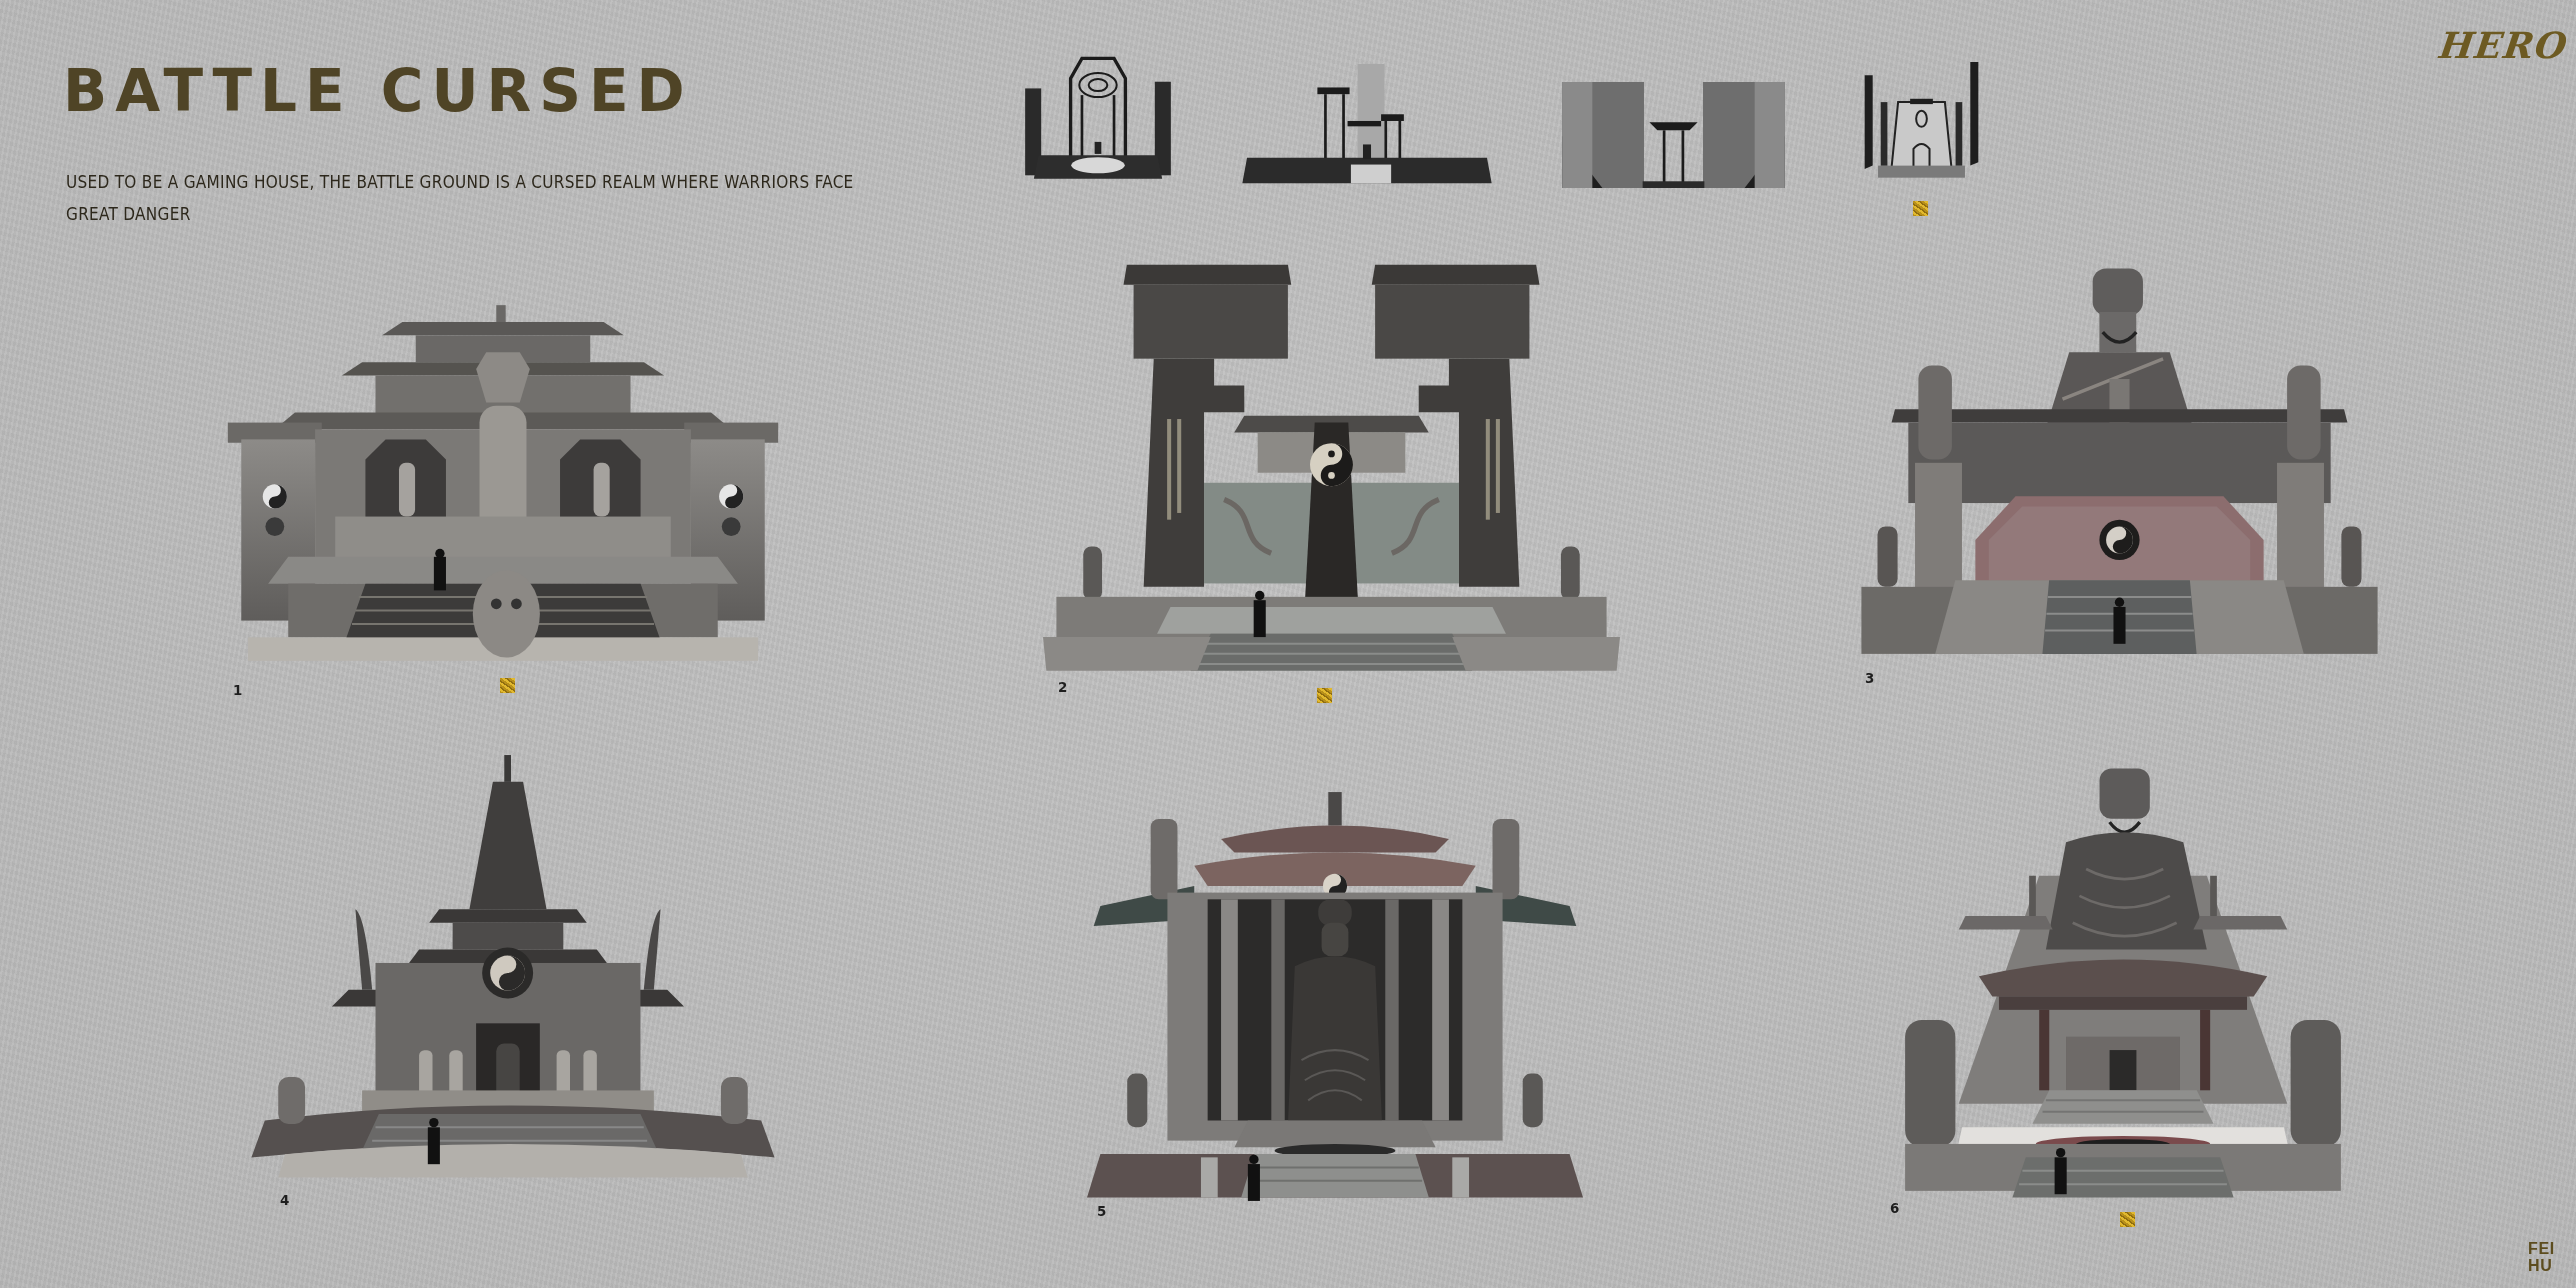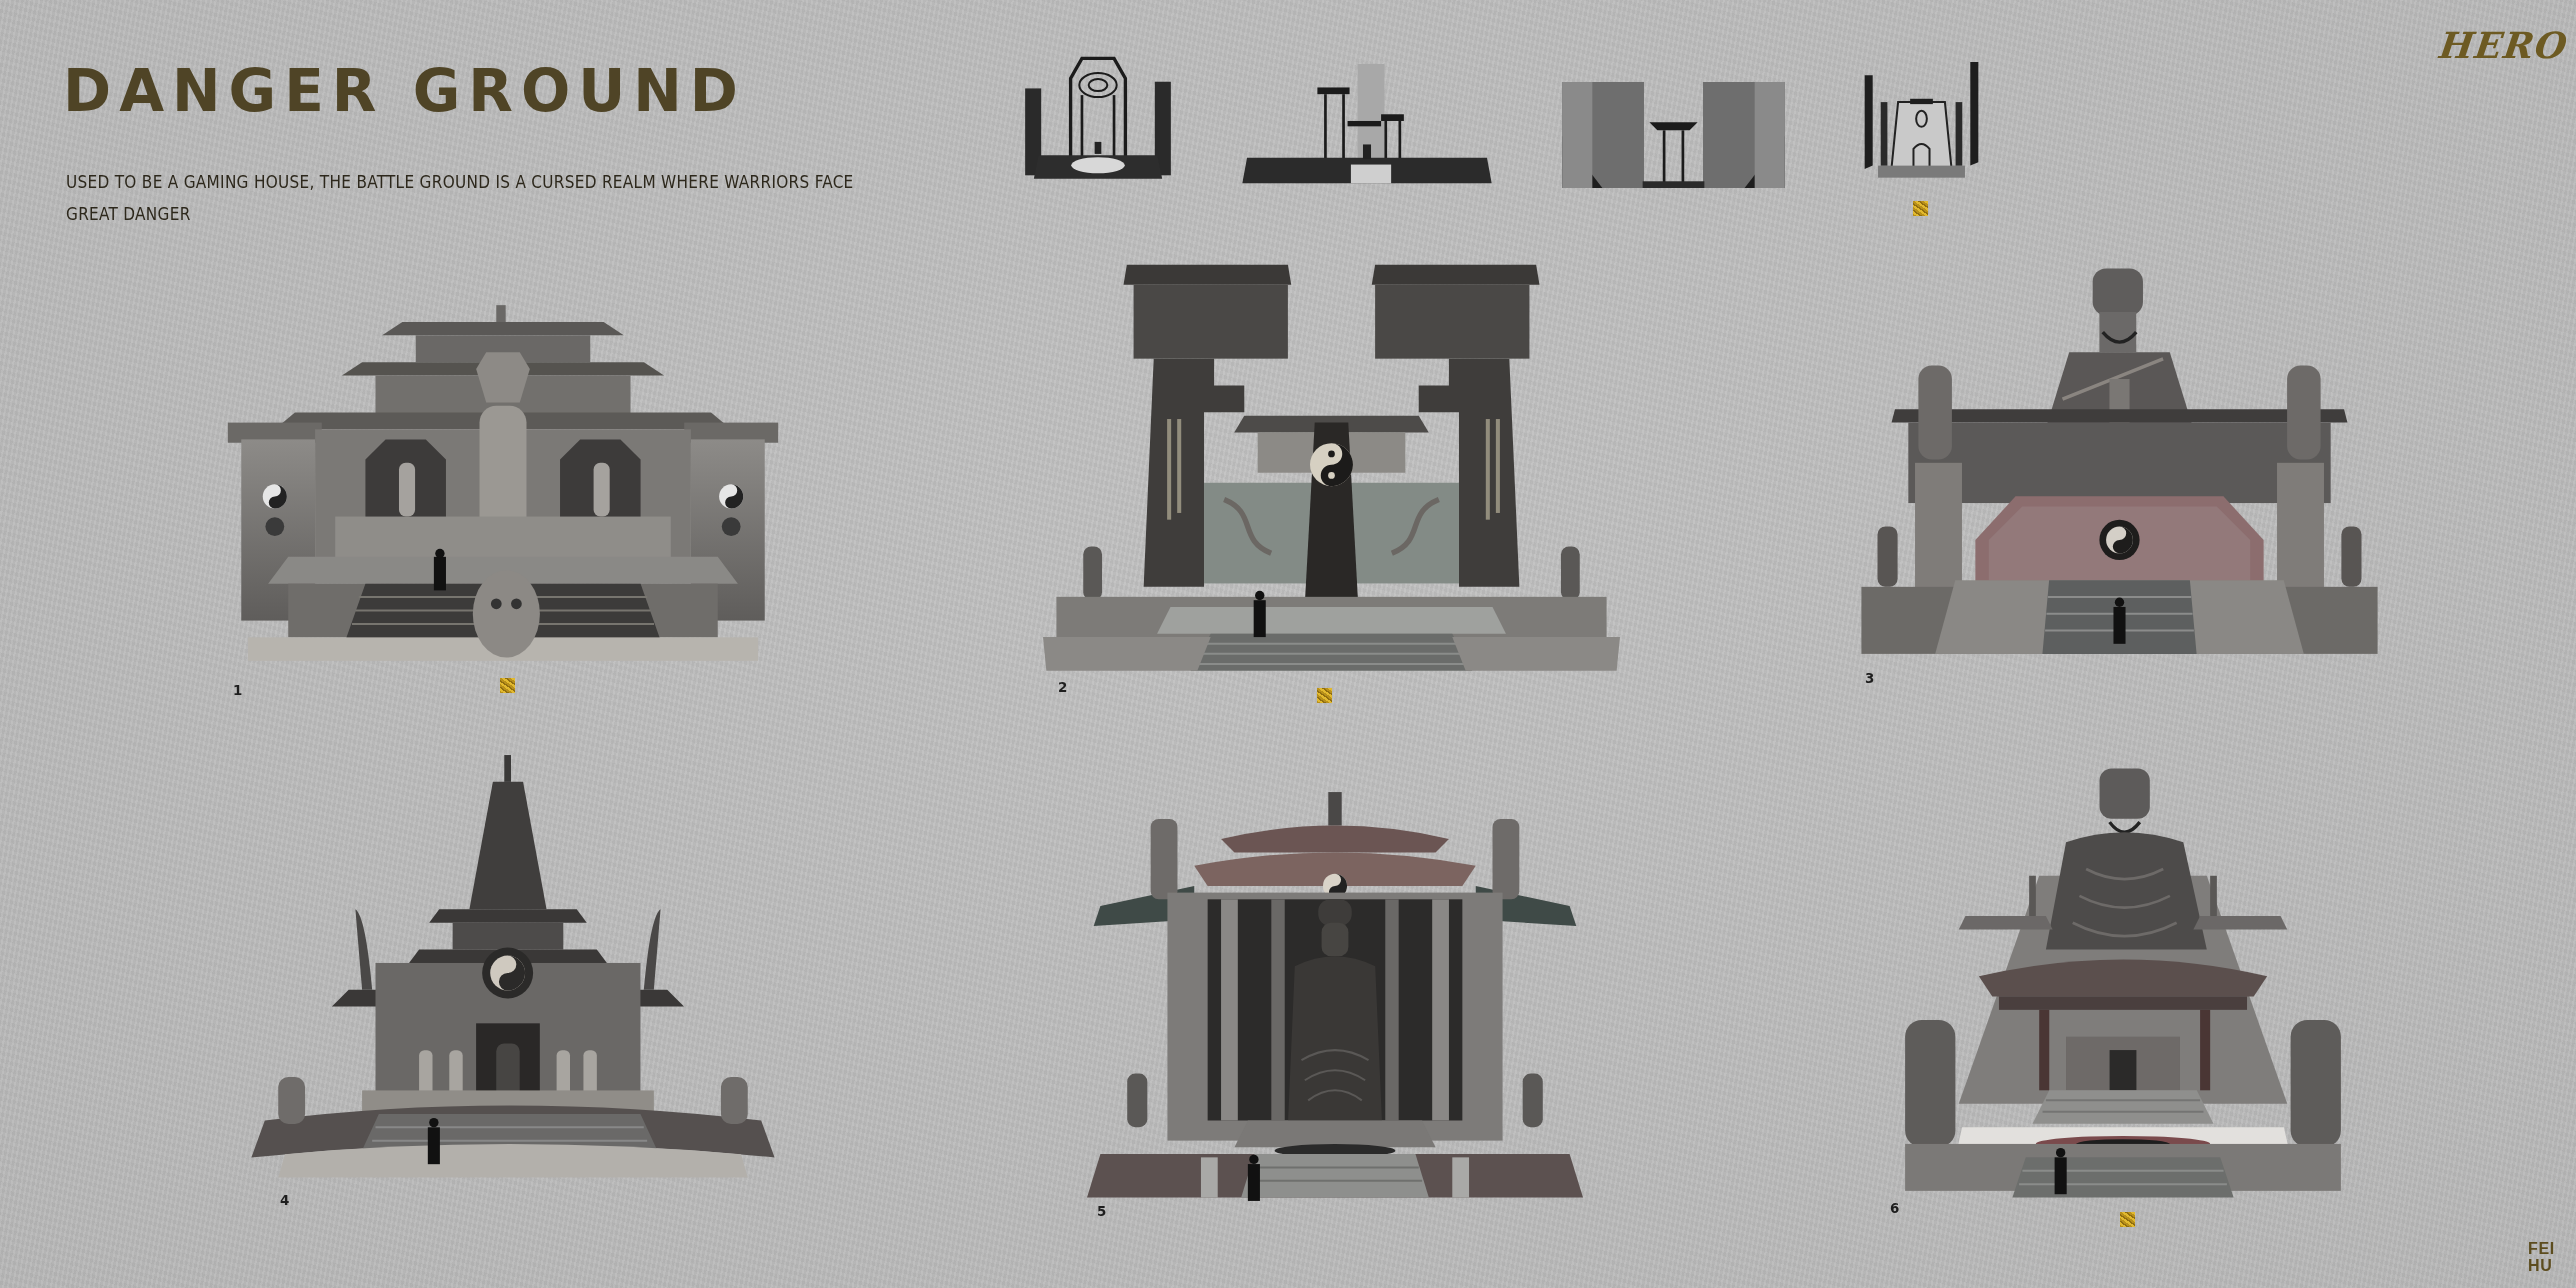--- a/index.html
+++ b/index.html
@@ -21,21 +21,21 @@
   .thumb{position:absolute;}
   .render{position:absolute;}
   .num{position:absolute;font-family:"DejaVu Sans",sans-serif;font-size:13.4px;color:#1e1e1e;font-weight:bold;}
   .marker{position:absolute;width:14.8px;height:14.8px;
     background:repeating-linear-gradient(35deg,#b8901a 0 2px,#e2b92e 2px 4px,#8f6d10 4px 5.4px);}
   svg{display:block;}
 </style>
 </head>
 <body>
 
-<div class="title">DANGER GROUND</div>
+<div class="title">BATTLE CURSED</div>
 <div class="subtitle">USED TO BE A GAMING HOUSE, THE BATTLE GROUND IS A CURSED REALM WHERE WARRIORS FACE GREAT DANGER</div>
 <div class="hero">HERO</div>
 <div class="feihu">
   <div>FEI</div>
   <div>HU</div>
 </div>
 
 <div class="thumb" style="left:1025px;top:55px;width:146px;height:131px;">
   <svg width="146" height="131" viewBox="0 0 218 196">
     <rect x="0" y="50" width="24" height="130" fill="#2a2a2a"></rect>

